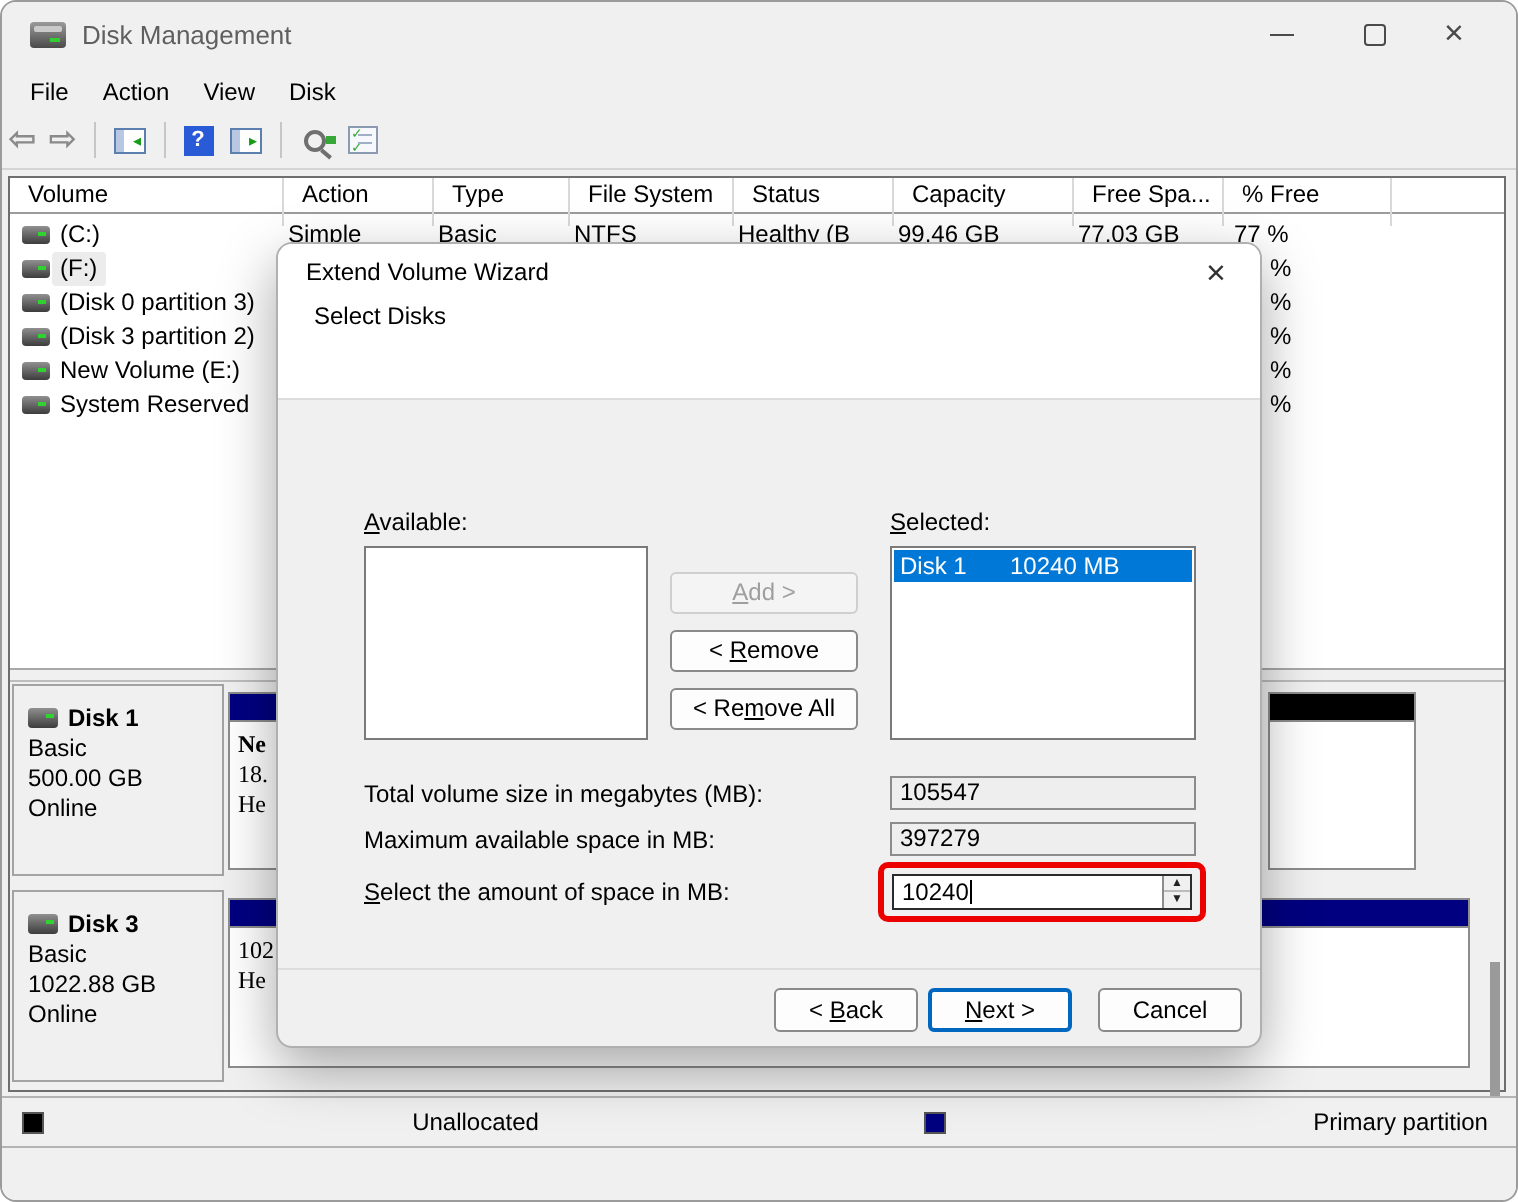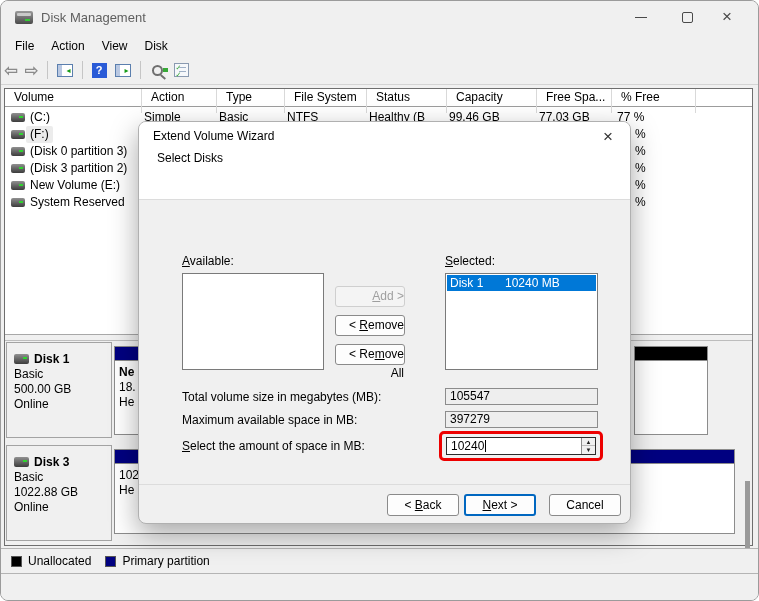--- a/index.html
+++ b/index.html
@@ -68,47 +68,47 @@
   .gview { position:absolute; left:0; top:252px; width:747px; height:204px; background:#f0f0f0; }
   .disk-panel { position:absolute; left:1px; width:106px; height:96px; background:#f0f0f0;
                 border:1px solid #a3a3a3; padding:9px 0 0 7px; }
   .dp-ico { position:relative; display:inline-block; width:15px; height:10px; vertical-align:-1px;
             background:linear-gradient(#909090,#3c3c3c); border-radius:2px; margin-right:5px; }
   .dp-ico::after { content:""; position:absolute; right:2px; top:3px; width:4px; height:2px; background:#2fd32f; }
   .dp-name { font-weight:bold; }
   .dp-line { line-height:15px; }
   .pblock { position:absolute; background:#fff; border:1px solid #8c8c8c; }
   .pbar { position:absolute; left:0; top:0; right:0; height:14px; border-bottom:1px solid #8c8c8c; }
-  .ptext { position:absolute; left:4px; top:18px; line-height:15px; white-space:nowrap; overflow:hidden; }
+  .ptext { position:absolute; left:4px; top:18px; line-height:15px; white-space:nowrap; overflow:hidden;font-family:Liberation Serif, serif; }
   .scroll-thumb { position:absolute; left:740px; top:140px; width:5px; height:70px; background:#9a9a9a; }
 
   
   .legend { position:absolute; left:0; top:547px; right:0; height:25px; border-top:1px solid #b4b4b4;
-            display:flex; align-items:center; padding-left:10px; background:#f0f0f0; }
+            display:flex; align-items:center; padding-left:10px; background:#f0f0f0;justify-content:space-between; }
   .lg-sq { width:11px; height:11px; margin-right:6px; border:1px solid #555; }
   .lg-label { margin-right:14px; }
   .statusbar { position:absolute; left:0; top:572px; right:0; bottom:0; border-top:1px solid #b4b4b4; background:#f0f0f0; }
 
   
   .dialog { position:absolute; left:137px; top:120px; width:493px; height:403px; background:#f0f0f0;
             border:1px solid #b0b0b0; border-radius:8px; overflow:hidden;
             box-shadow:0 10px 28px rgba(0,0,0,0.35); }
   .dlg-header { position:absolute; left:0; top:0; right:0; height:78px; background:#fff; border-bottom:1px solid #dcdcdc; }
   .dlg-title { position:absolute; left:14px; top:7px; }
   .dlg-close { position:absolute; right:11px; top:4px; width:22px; height:22px; text-align:center;
                line-height:22px; font-size:17px; color:#333; }
   .dlg-heading { position:absolute; left:18px; top:29px; font-weight:normal; }
   .dlg-sub { position:absolute; left:41px; top:48px; }
   .lbl { position:absolute; white-space:nowrap; }
   .u { text-decoration:underline; }
   .listbox { position:absolute; background:#fff; border:1px solid #7a7a7a; }
   .sel-item { position:absolute; left:1px; right:1px; top:1px; height:16px; color:#fff; line-height:16px; }
   .sel-d { position:absolute; left:3px; } .sel-s { position:absolute; left:58px; }
-  .btn { position:absolute; width:70px; height:21px; background:#fdfdfd; border:1px solid #8a8a8a;
-         border-radius:3px; text-align:right; line-height:19px; }
+  .btn { position:absolute; width:94px; height:21px; background:#fdfdfd; border:1px solid #8a8a8a;
+         border-radius:3px; text-align:center; line-height:19px; }
   .btn.disabled { color:#9f9f9f; background:#f4f4f4; border-color:#cfcfcf; }
   .wbtn { position:absolute; width:72px; height:22px; background:#fdfdfd; border:1px solid #8a8a8a;
           border-radius:3px; text-align:center; line-height:20px; top:372px; }
   .wbtn.default { border:2px solid #0067c0; line-height:18px; }
   .field { position:absolute; left:306px; width:153px; height:17px; background:#eeeeee; border:1px solid #8c8c8c;
            line-height:15px; padding-left:4px; }
   .spinfield { position:absolute; left:307px; top:315px; width:150px; height:18px; background:#fff;
                border:1px solid #2b2b2b; line-height:16px; padding-left:4px; }
   .caret { display:inline-block; width:1px; height:12px; background:#000; vertical-align:-2px; margin-left:1px; }
   .spin { position:absolute; right:0; top:0; bottom:0; width:14px; border-left:1px solid #8c8c8c; background:#f0f0f0; }

